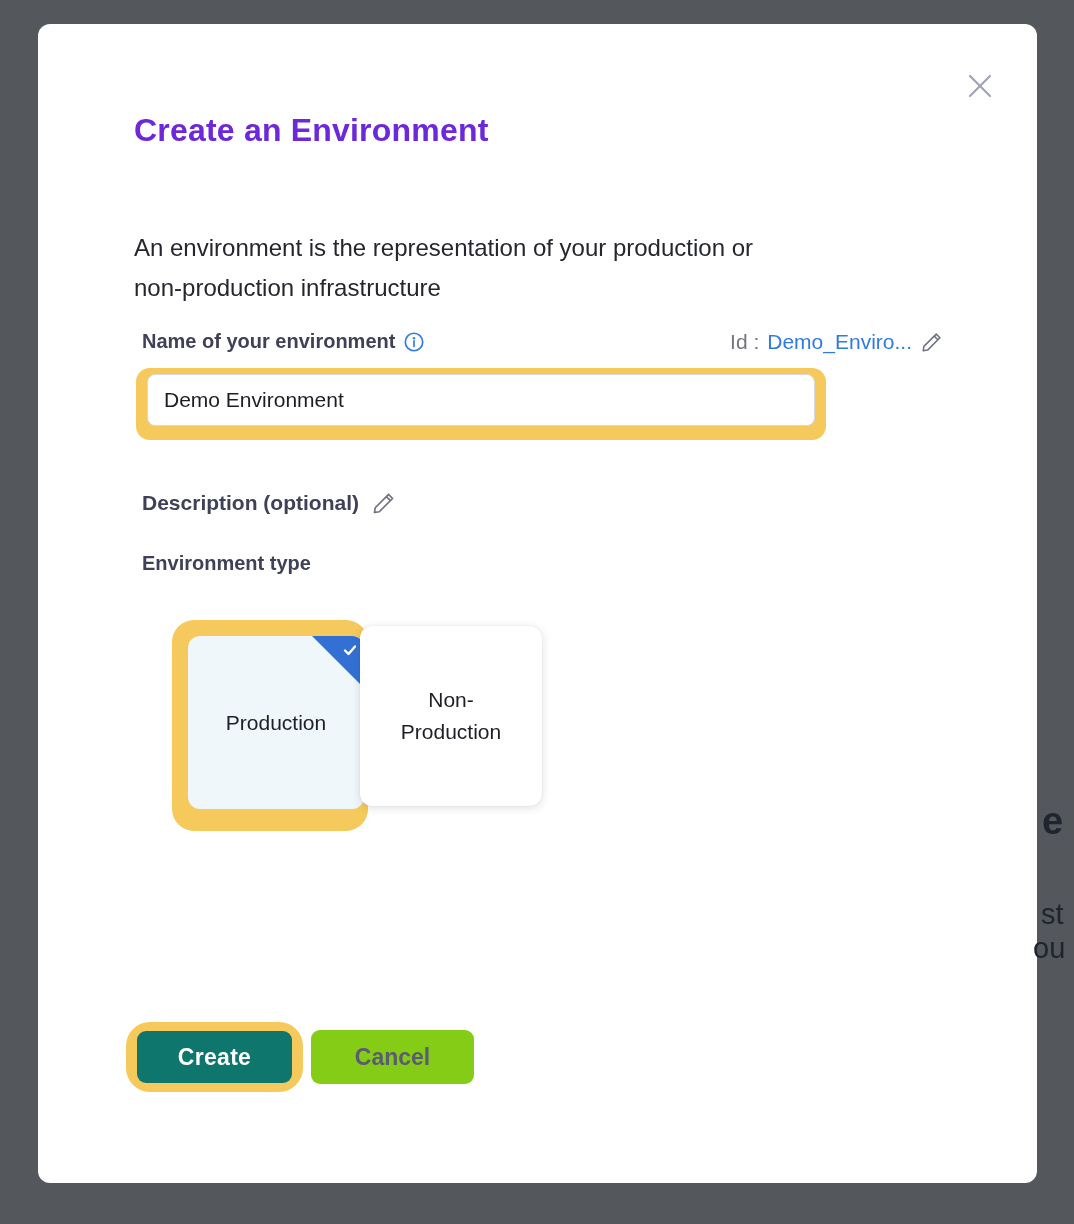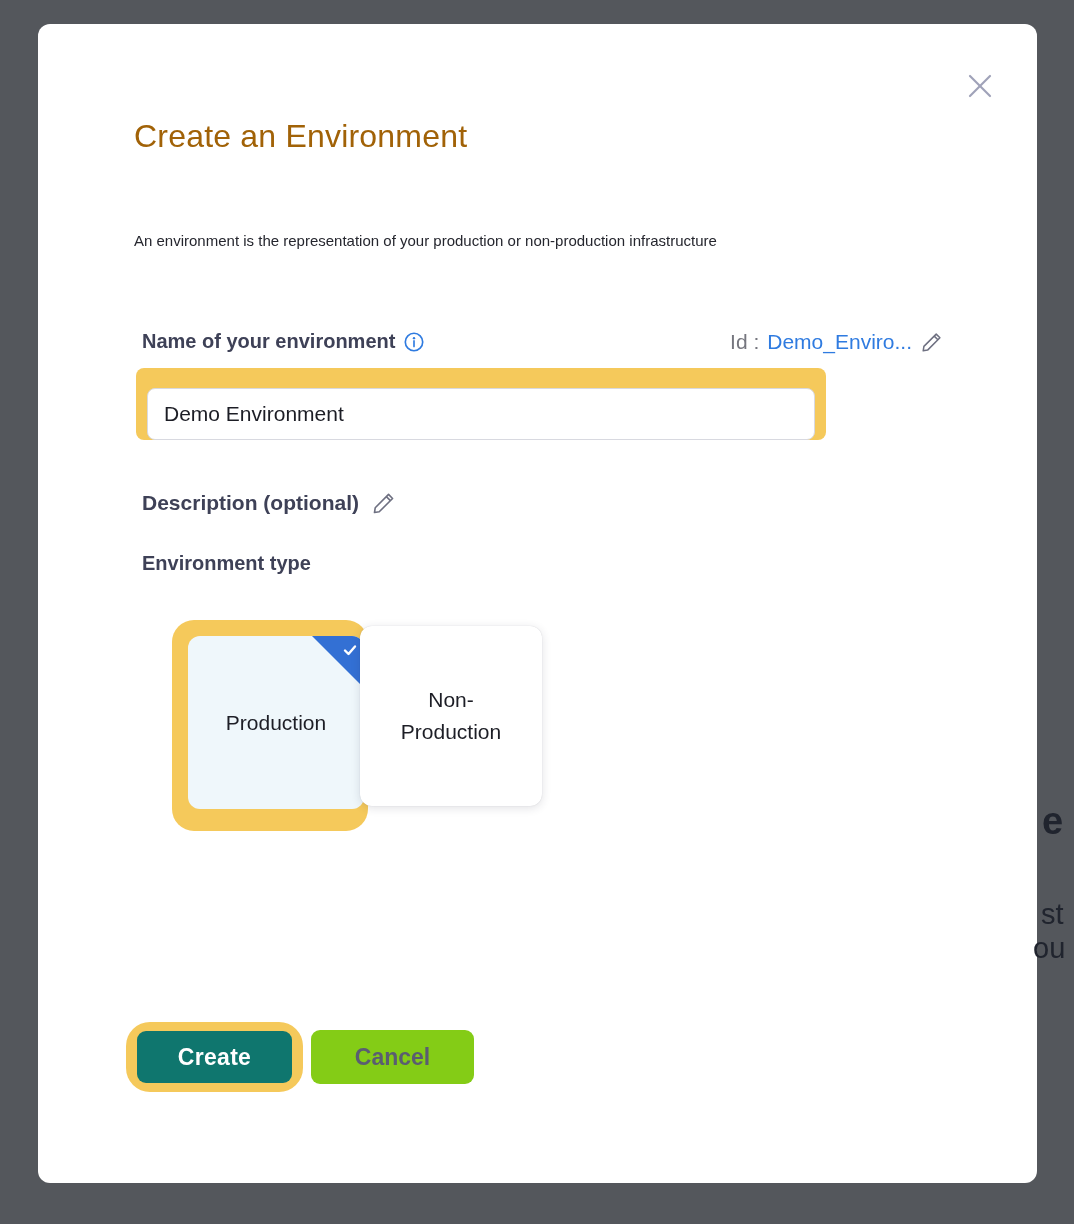--- a/index.html
+++ b/index.html
@@ -15,46 +15,46 @@
     width:999px; height:1159px;
     background:#ffffff; border-radius:12px;
   }
   .close-btn {
     position:absolute; left:924px; top:44px;
     width:36px; height:36px;
     background:none; border:none; cursor:pointer;
     display:flex; align-items:center; justify-content:center;
   }
   .modal-title {
-    position:absolute; left:96px; top:94px;
-    font-size:32px; font-weight:400; color:#a16207;
+    position:absolute; left:96px; top:88px;
+    font-size:32px; font-weight:700; color:#6d28d9;
     letter-spacing:0.2px;
   }
   .modal-desc {
     position:absolute; left:96px; top:204px; width:650px;
-    font-size:15px; line-height:26px; color:#25262E;
+    font-size:24px; line-height:40px; color:#25262E;
   }
   .name-label-row {
     position:absolute; left:104px; top:306px; width:802px;
     display:flex; align-items:flex-start; justify-content:space-between;
   }
   .field-label {
     font-size:20px; font-weight:600; color:#3E4157;
     display:inline-flex; align-items:center; gap:8px;
   }
   .id-group { display:inline-flex; align-items:center; gap:8px; font-size:21px; }
   .id-prefix { color:#75767E; }
   .id-value { color:#2F7BE0; cursor:pointer; }
   .hl-ring {
     background:#F5C95B;
   }
   .name-ring {
     position:absolute; left:98px; top:344px;
-    width:690px; height:72px; border-radius:8px;
-    padding:20px 11px;
+    width:690px; height:72px; border-radius:14px;
+    padding:6px 11px;
   }
   .name-input {
     width:100%; height:52px;
     border:1px solid #D8D9E0; border-radius:8px;
     background:#ffffff;
     font-family:"Liberation Sans", sans-serif;
     font-size:21px; color:#1C1D25;
     padding:0 16px; outline:none;
   }
   .desc-label-row {

